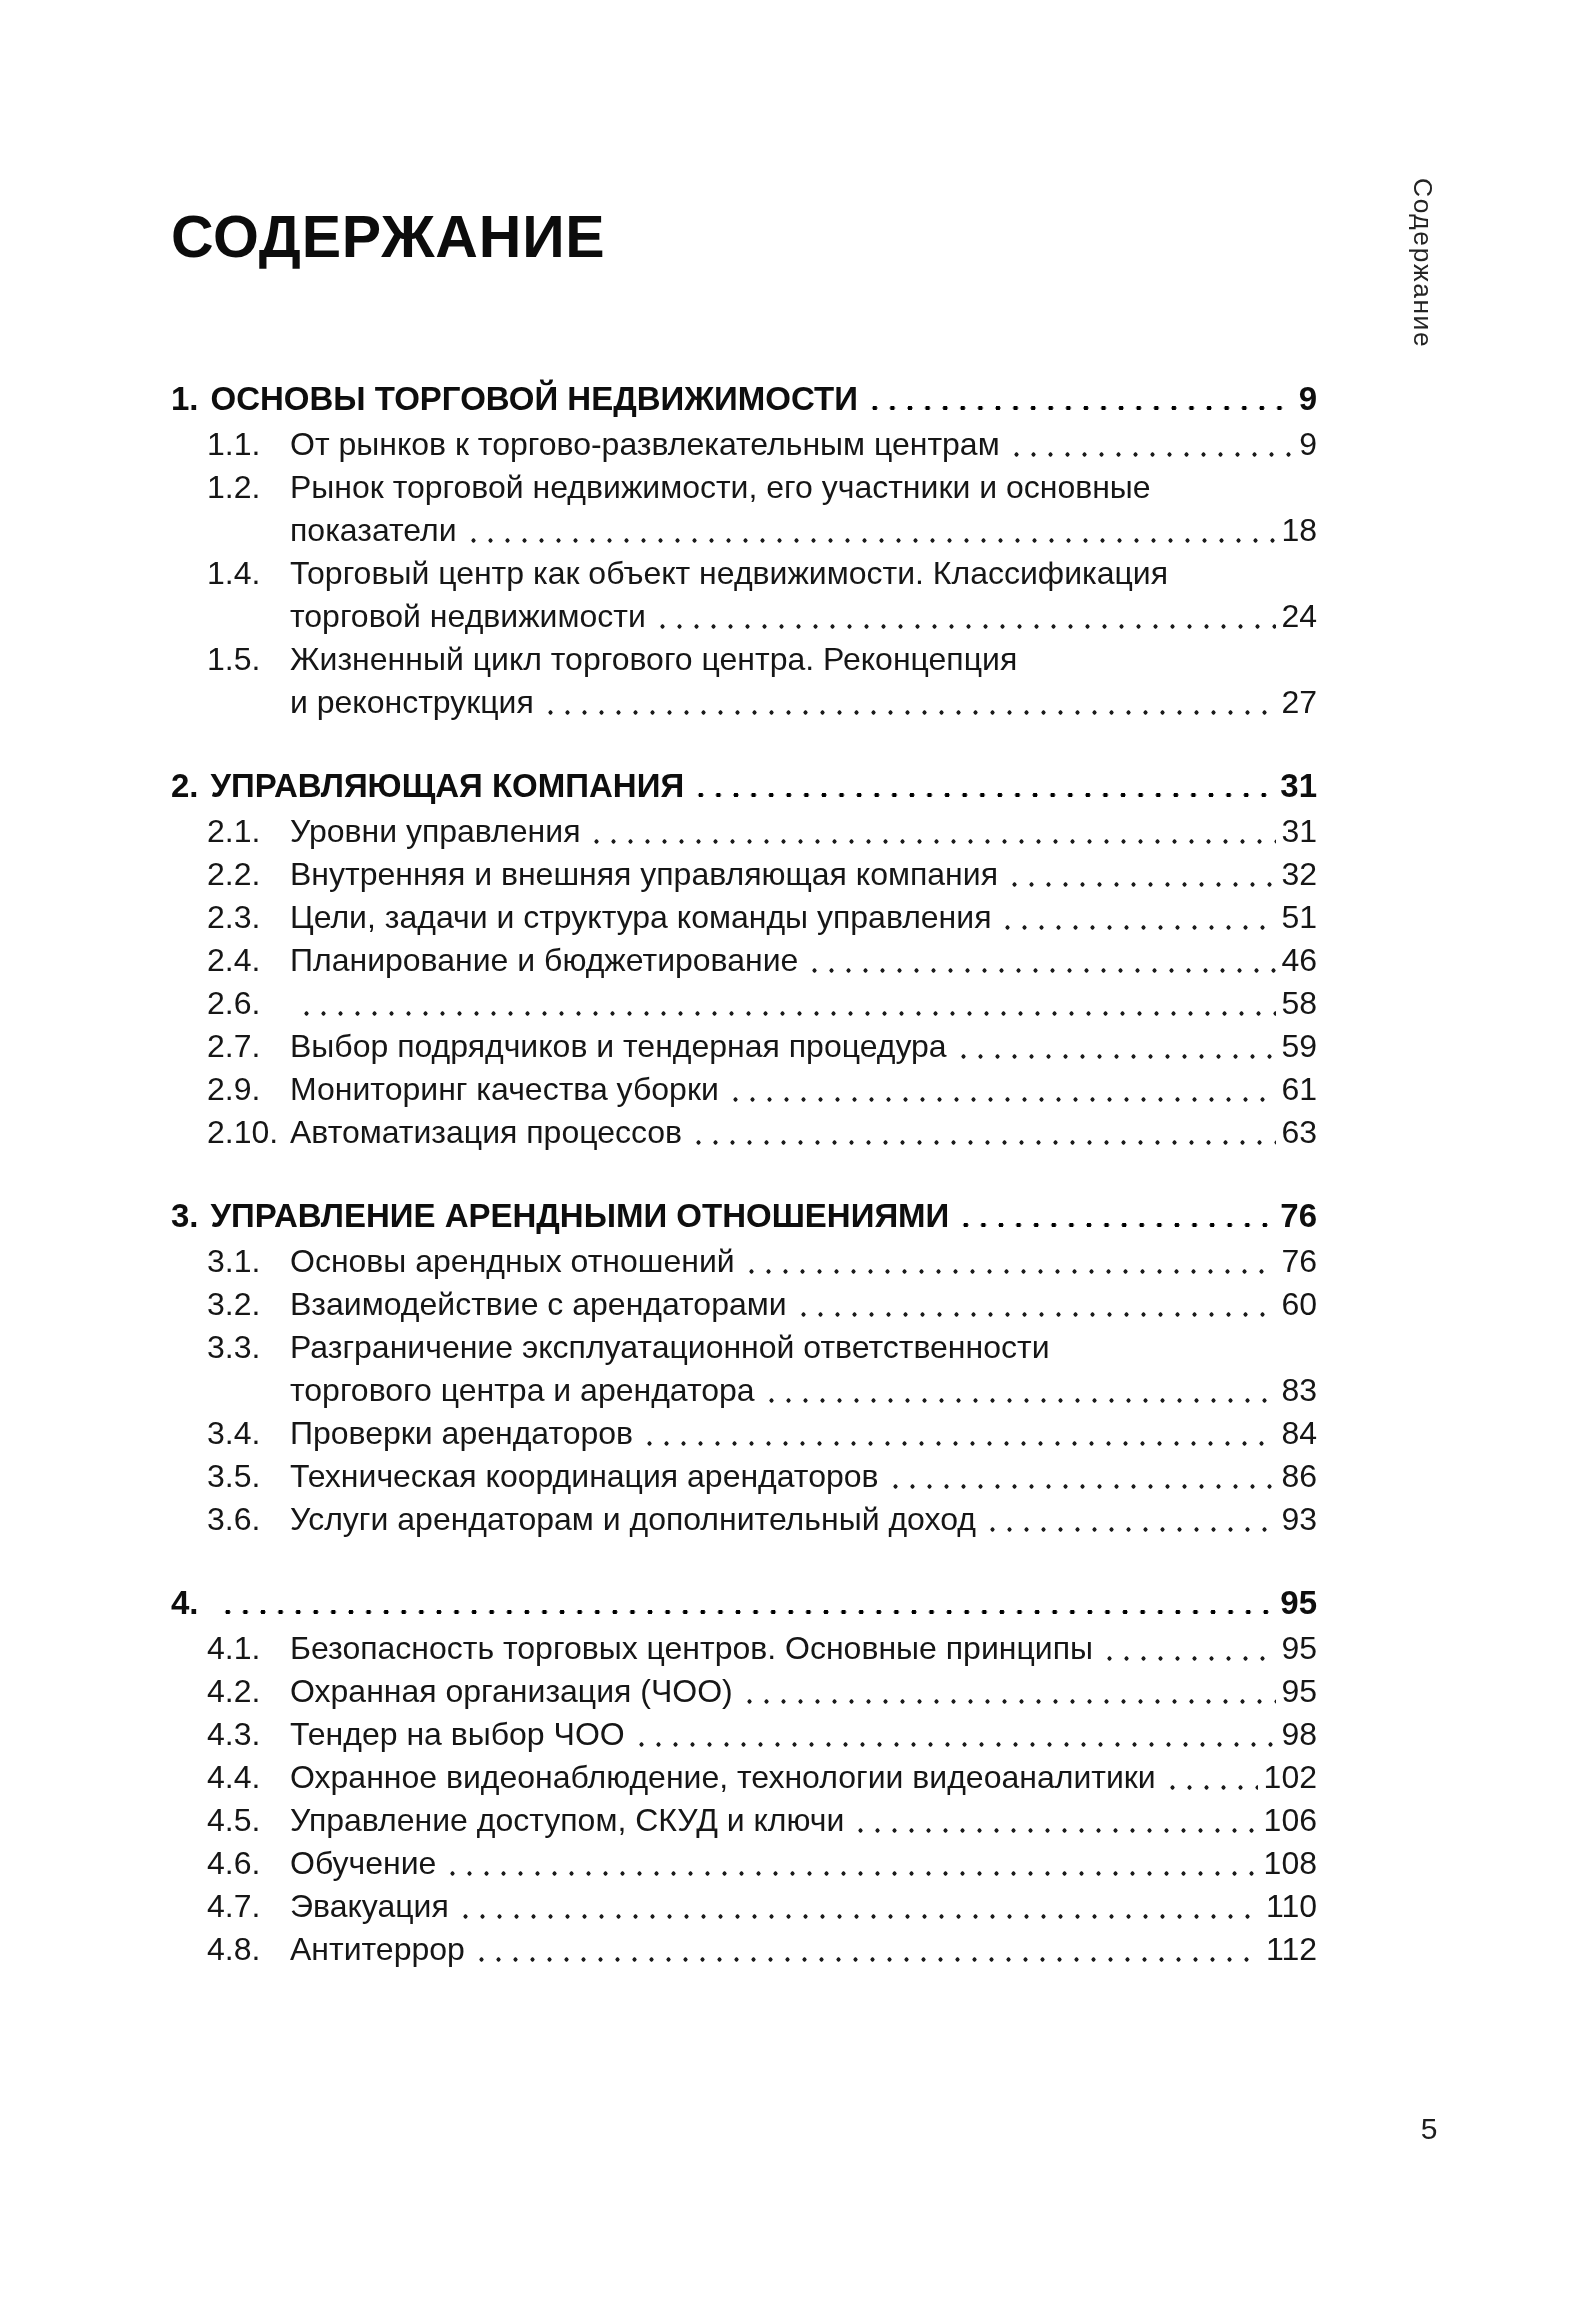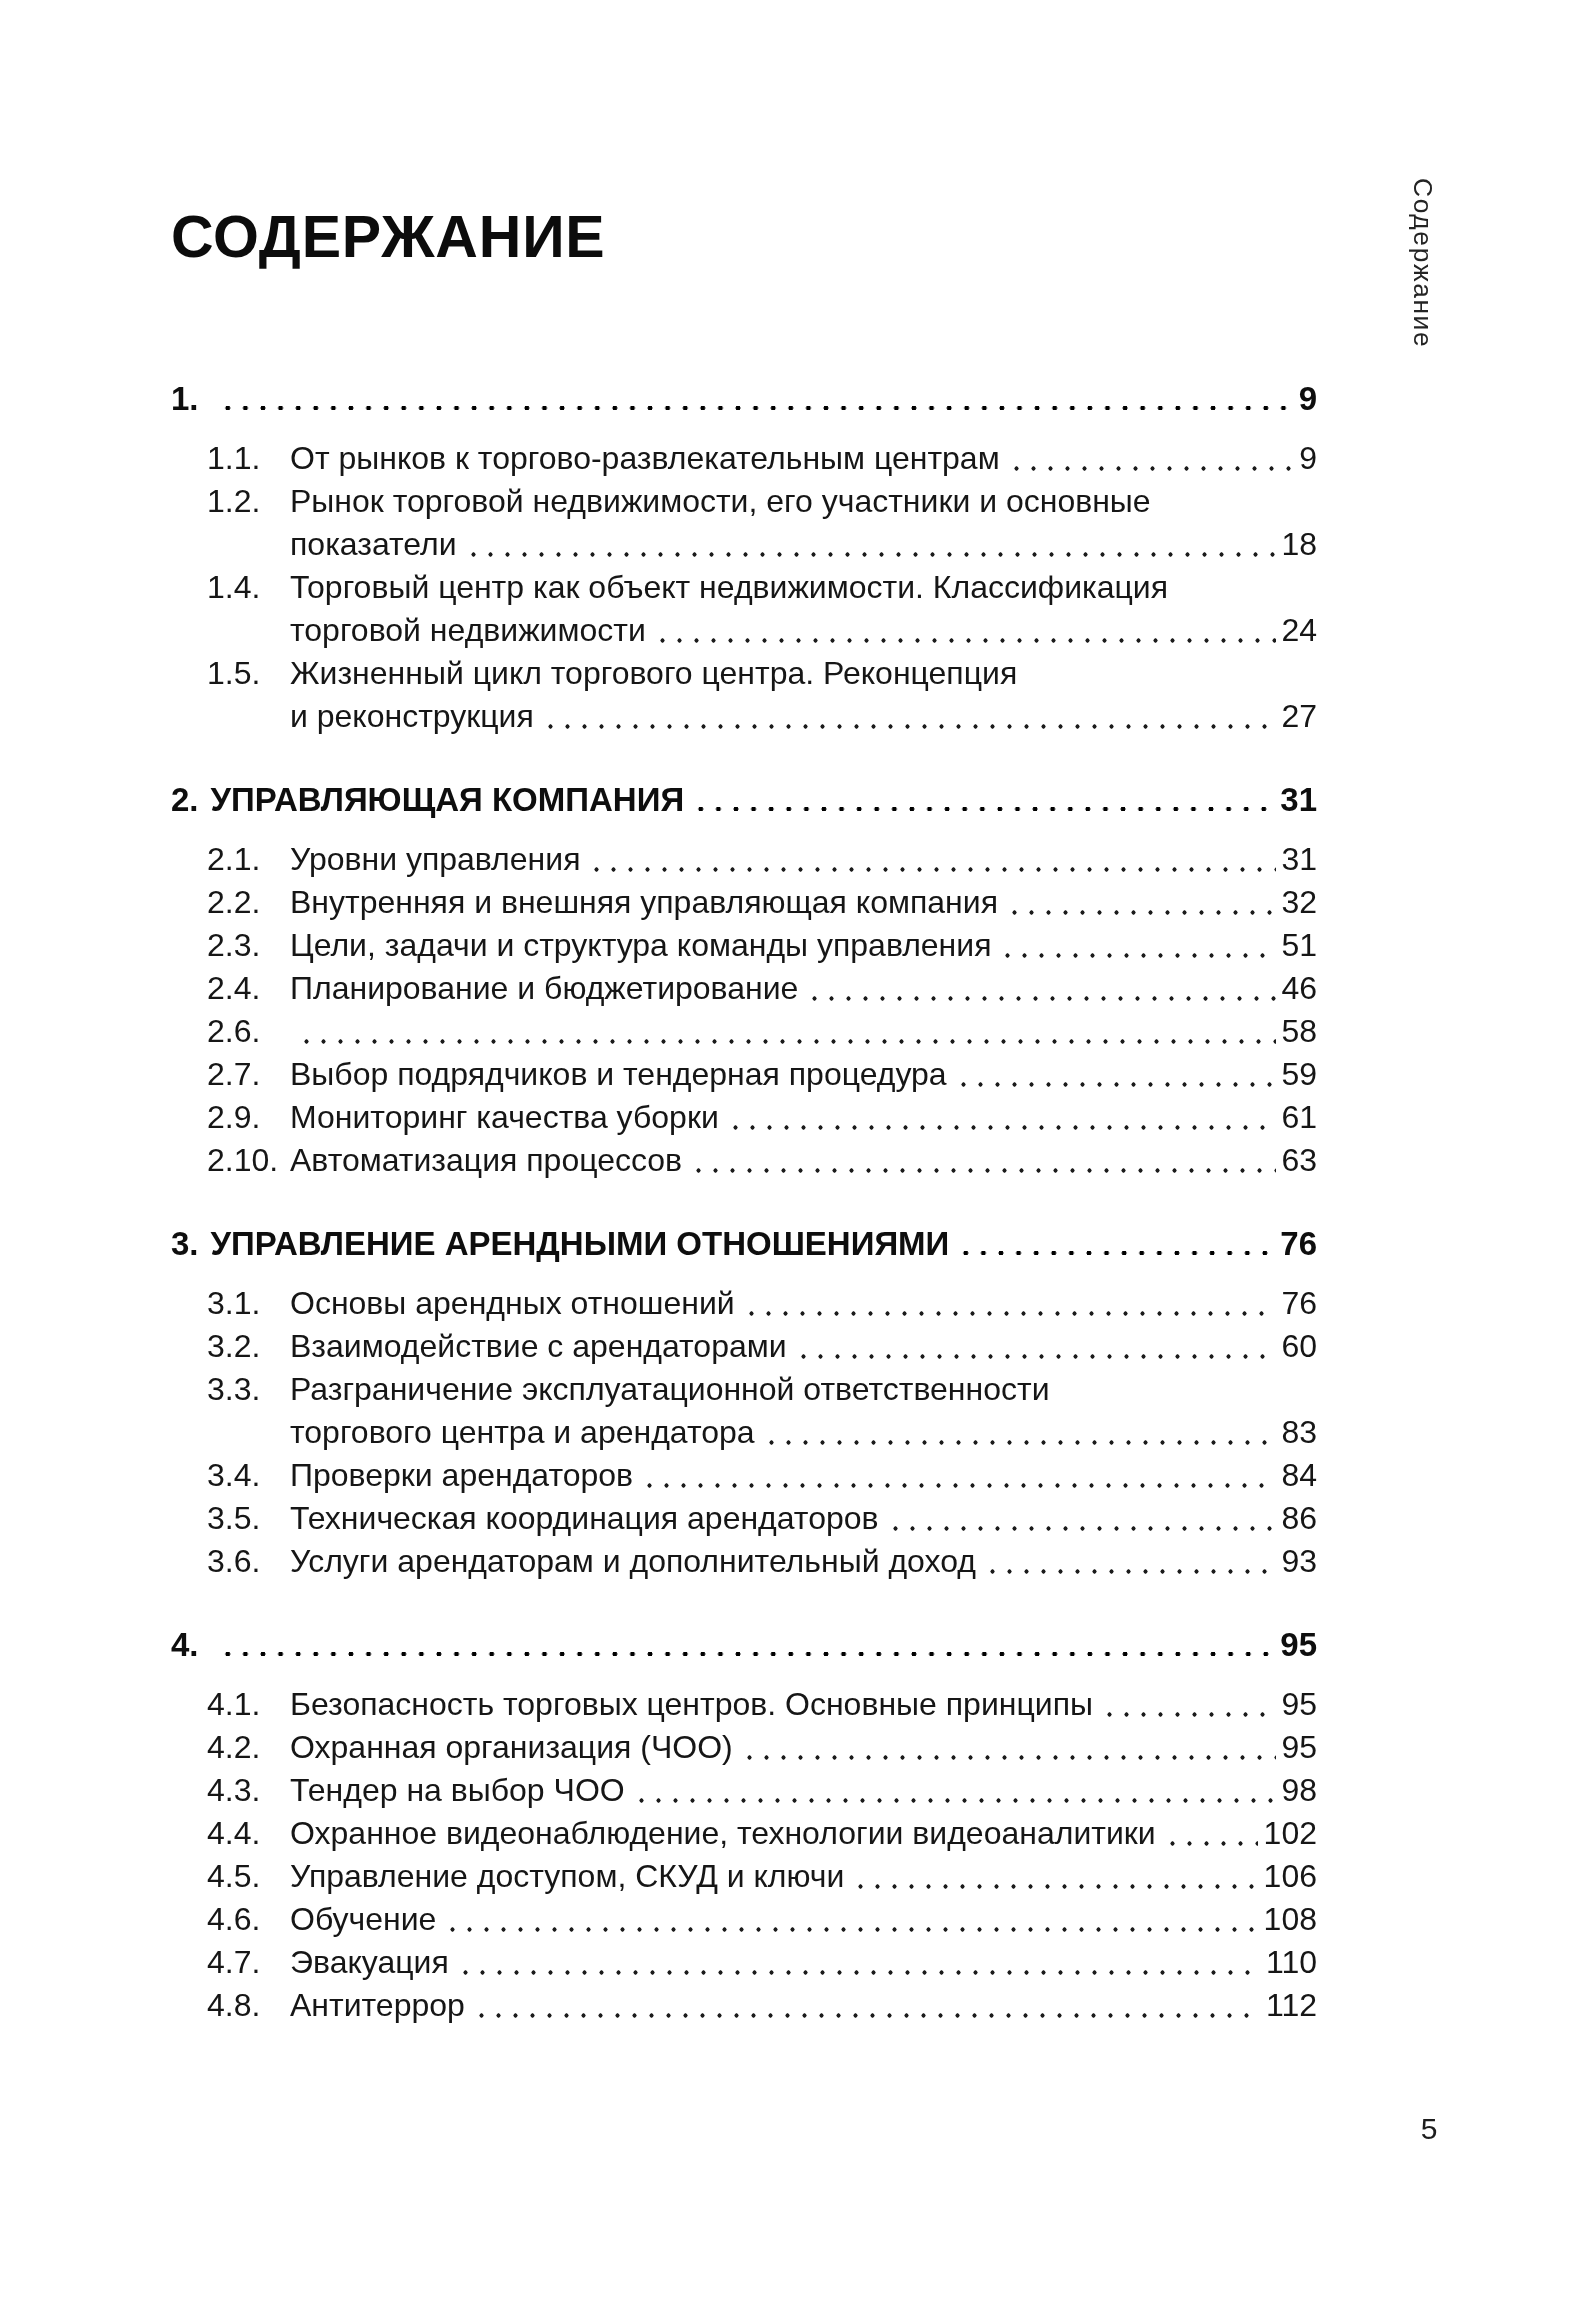--- a/index.html
+++ b/index.html
@@ -47,21 +47,21 @@
     width:1146px;
   }
   .row{
     display:flex;
     align-items:baseline;
     line-height:43px;
     white-space:nowrap;
   }
   .sec + .sec{margin-top:40px;}
   .shead{font-size:33px;font-weight:bold;color:#0e0e0e;}
-  .shead + .row{margin-top:17px;}
+  .shead + .row{margin-top:3px;}
   .snum{margin-right:12px;}
   .item{font-size:32px;padding-left:36px;color:#161616;}
   .inum{flex:0 0 83px;}
   .itext{flex:0 0 auto;}
   .leader{
     flex:1 1 auto;
     align-self:stretch;
     min-width:19px;
     margin-left:8px;
     margin-right:5.6px;
@@ -80,20 +80,21 @@
 </head>
 <body>
 
 <div class="page">
   <h1 class="doc-title">СОДЕРЖАНИЕ</h1>
   <div class="side-label">Содержание</div>
   <nav class="toc">
       <div class="sec">
         <div class="row shead">
           <span class="snum">1.</span>
+          <span class="stitle">ОСНОВЫ ТОРГОВОЙ НЕДВИЖИМОСТИ</span>
           <span class="leader bold"></span>
           <span class="spage">9</span>
         </div>
         <div class="row item">
           <span class="inum">1.1.</span>
           <span class="itext">От рынков к торгово-развлекательным центрам</span>
           <span class="leader"></span>
           <span class="ipage">9</span>
         </div>
         <div class="row item">

